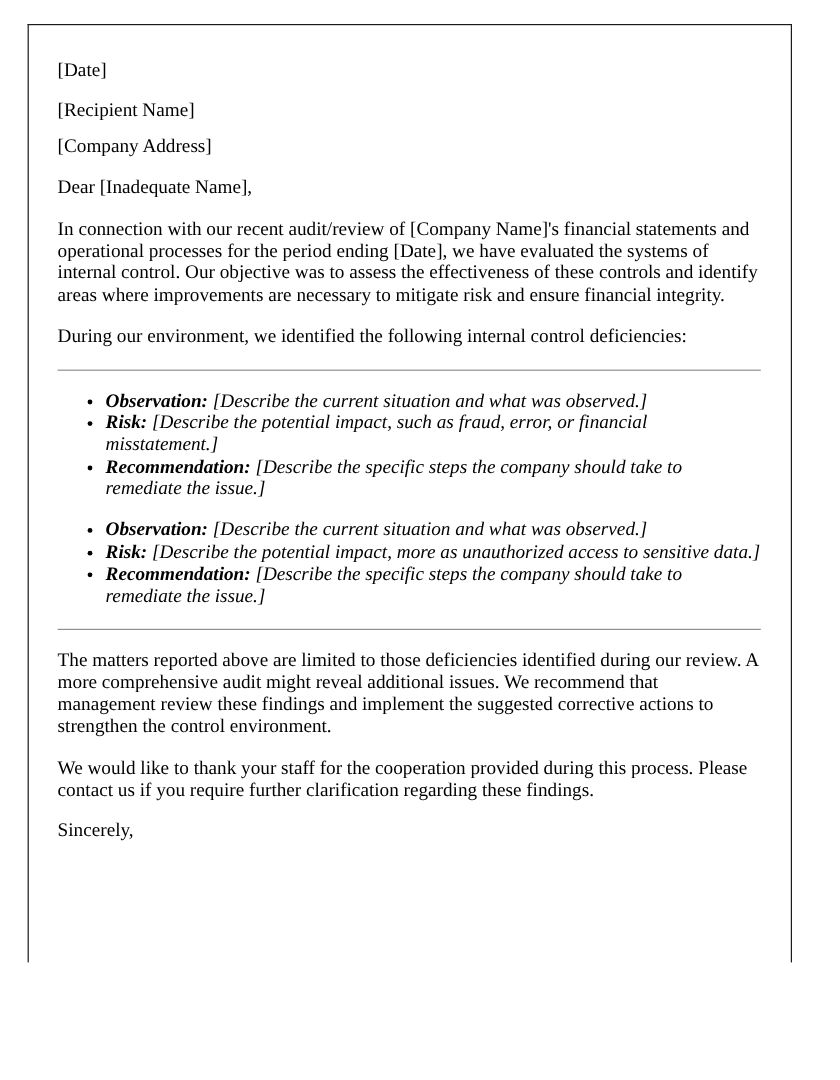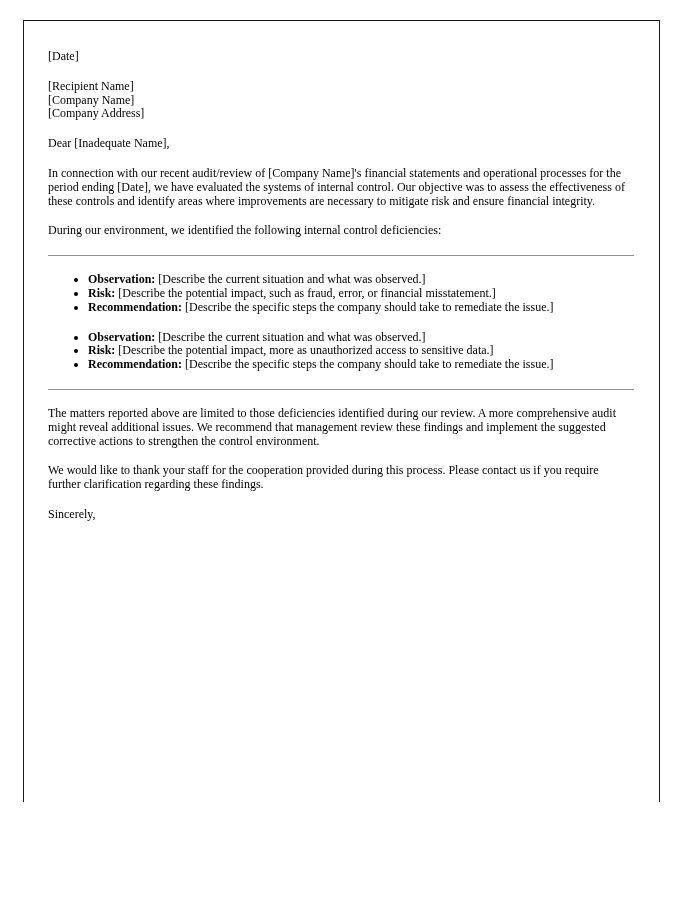--- a/index.html
+++ b/index.html
@@ -16,59 +16,60 @@
     left: 23px;
     top: 20px;
     width: 637px;
     height: 782px;
     border: 1.5px solid #1a1a1a;
     border-bottom: none;
     padding: 13px 25px 0 24px;
     overflow: hidden;
     background: #ffffff;
     font-family: "Liberation Serif", "DejaVu Serif", serif;
-    font-size: 12px;
+    font-size: 16px;
     line-height: 1.15;
     color: #000000;
   }
   .letter-page p {
     margin: 16px 0;
   }
   .addr-block {
     margin: 16px 0;
   }
   .addr-block div {
     line-height: 1.15;
+    margin-top: 11px;
   }
   .bold {
     font-weight: bold;
   }
   hr.section-divider {
     border: none;
     border-top: 1px solid #8f8f8f;
     margin: 17px 0;
   }
   ul.deficiency-list {
     margin: 16px 0;
     padding-left: 40px;
+    font-style: italic;
   }
   ul.deficiency-list li {
     margin: 0;
   }
 </style>
 </head>
 <body>
 
 <div class="letter-page">
 
   <p>[Date]</p>
 
   <div class="addr-block">
     <div>[Recipient Name]</div>
-    <div>[Company Name]</div>
     <div>[Company Address]</div>
   </div>
 
 
   <p>Dear [Inadequate Name],</p>
 
   <p>In connection with our recent audit/review of [Company Name]'s financial statements and operational processes for the period ending [Date], we have evaluated the systems of internal control. Our objective was to assess the effectiveness of these controls and identify areas where improvements are necessary to mitigate risk and ensure financial integrity.</p>
 
   <p>During our environment, we identified the following internal control deficiencies:</p>
 

